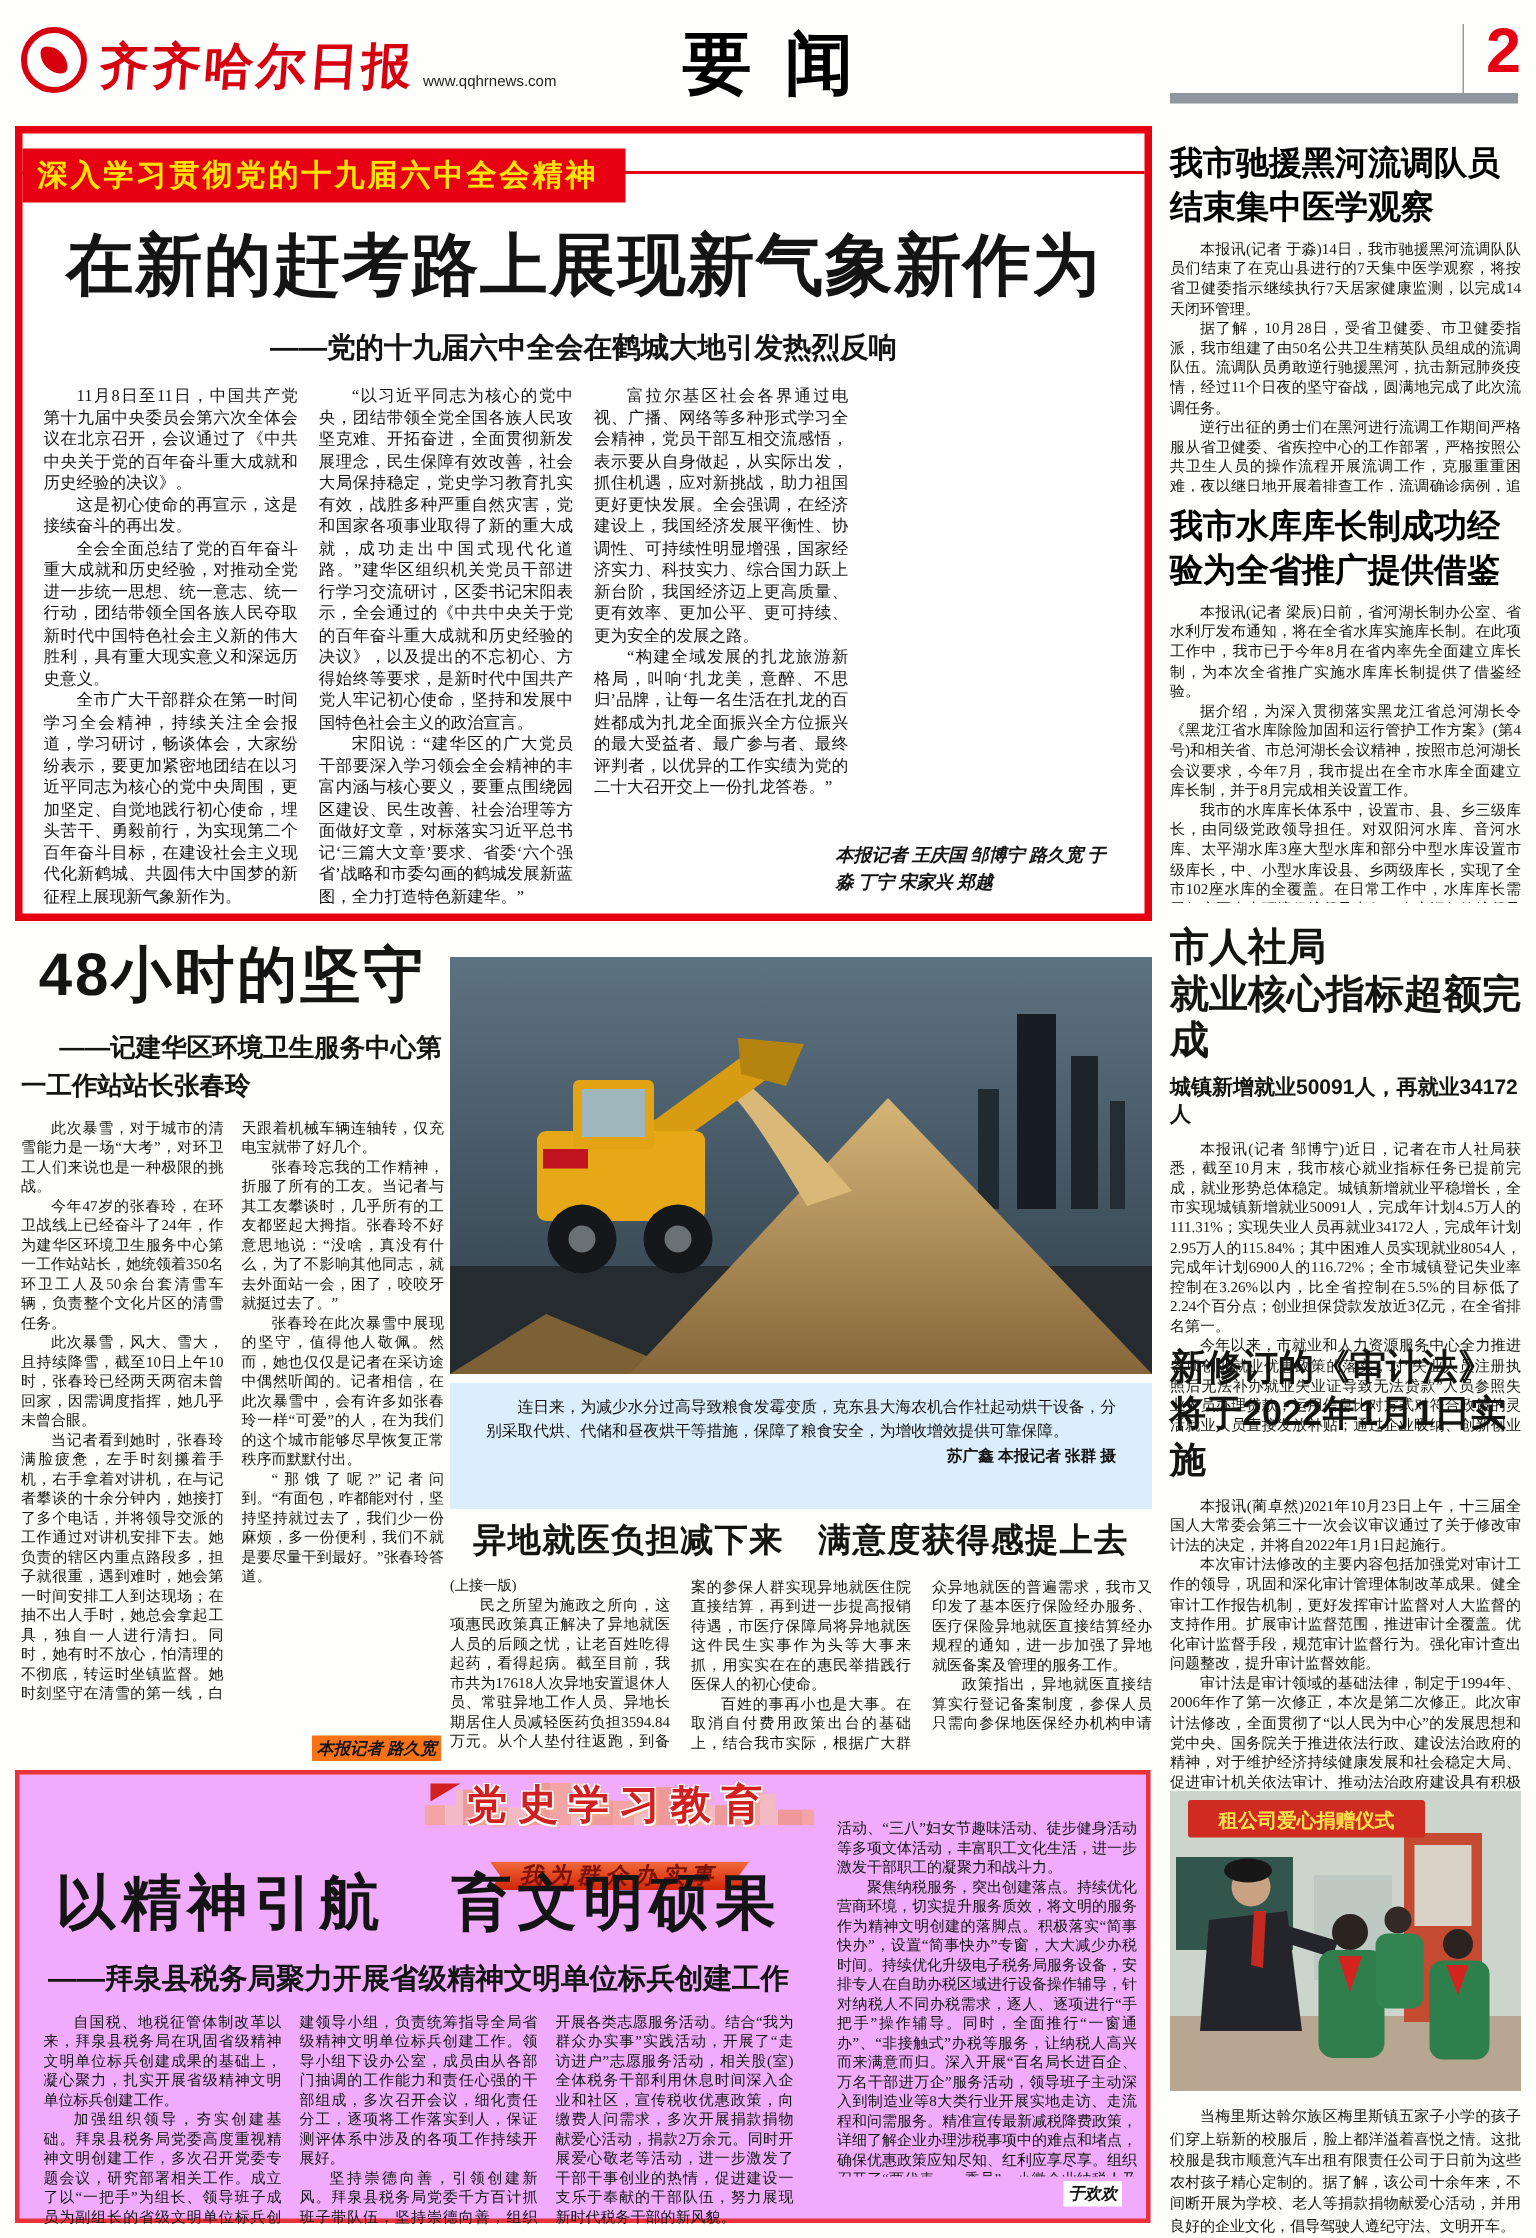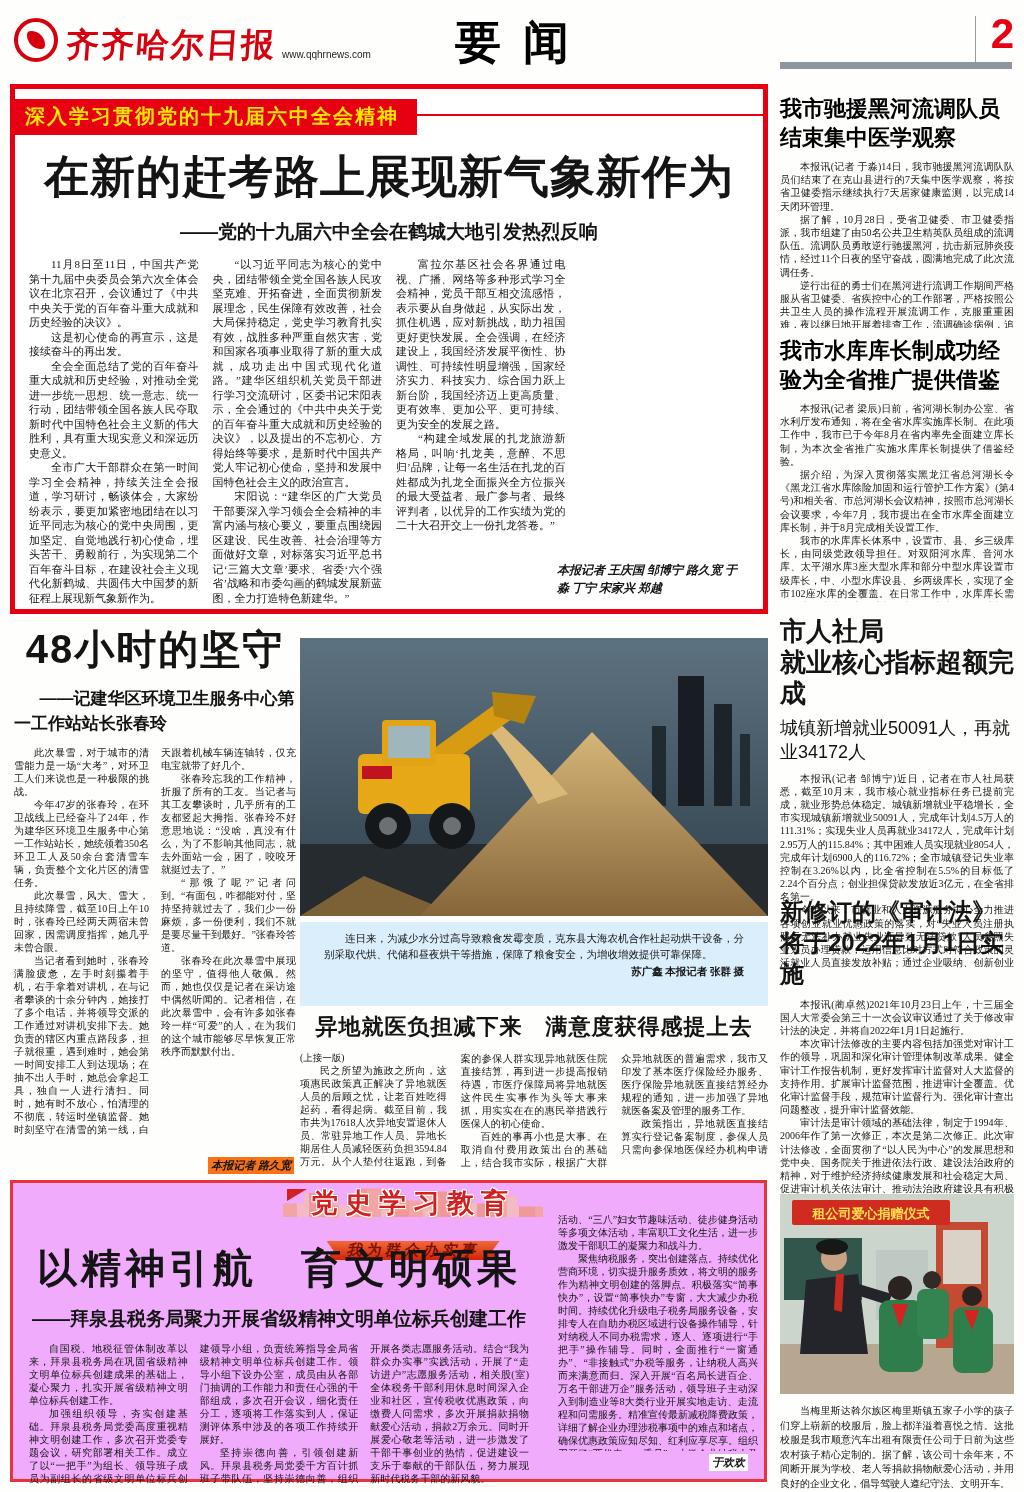--- a/index.html
+++ b/index.html
@@ -43,21 +43,21 @@
   .lead-sub { margin-top:12px; text-align:center; font-size:19px; font-weight:700; }
   .lead-body { margin-top:12px; height:358px; column-count:4; column-gap:14px; column-fill:auto;
                overflow:hidden; font-size:11px; line-height:1.32; }
   .lead-byline { position:absolute; right:18px; bottom:10px; width:190px; font-size:12px;
                  line-height:1.5; background:#fff; padding:2px 2px; }
   
   .side { position:absolute; left:780px; width:234px; }
   .side h2 { font-size:22px; font-weight:900; line-height:1.32; color:#000; }
   .side .side-body { margin-top:8px; font-size:10px; line-height:1.32; overflow:hidden; }
   .side-c-overline, .side-c-headline { font-size:26px; font-weight:900; line-height:1.2; }
-  .side-c-deck { margin-top:6px; font-size:18px; font-weight:400; }
+  .side-c-deck { margin-top:6px; font-size:14px; font-weight:700; }
   .side-d-headline { font-size:24px; font-weight:900; line-height:1.3; }
   
   .feature { position:absolute; left:14px; top:622px; width:282px; height:556px; }
   .feature-headline { text-align:center; font-size:40px; font-weight:900; letter-spacing:2px; }
   .feature-sub { margin-top:10px; font-size:17px; font-weight:700; line-height:1.45; text-indent:1.5em; }
   .feature-body { margin-top:10px; height:396px; column-count:2; column-gap:12px; column-fill:auto;
                   overflow:hidden; font-size:10px; line-height:1.3; }
   .feature-byline { position:absolute; right:2px; bottom:4px; font-size:11px; background:#f97316; padding:1px 3px; }
   
   .grain-figure { position:absolute; left:300px; top:638px; width:468px; }
@@ -214,22 +214,22 @@
 
   <section class="feature">
     <h2 class="feature-headline">48小时的坚守</h2>
     <div class="feature-sub">——记建华区环境卫生服务中心第一工作站站长张春玲</div>
     <div class="feature-body bt">
       <p>此次暴雪，对于城市的清雪能力是一场“大考”，对环卫工人们来说也是一种极限的挑战。</p>
       <p>今年47岁的张春玲，在环卫战线上已经奋斗了24年，作为建华区环境卫生服务中心第一工作站站长，她统领着350名环卫工人及50余台套清雪车辆，负责整个文化片区的清雪任务。</p>
       <p>此次暴雪，风大、雪大，且持续降雪，截至10日上午10时，张春玲已经两天两宿未曾回家，因需调度指挥，她几乎未曾合眼。</p>
       <p>当记者看到她时，张春玲满脸疲惫，左手时刻攥着手机，右手拿着对讲机，在与记者攀谈的十余分钟内，她接打了多个电话，并将领导交派的工作通过对讲机安排下去。她负责的辖区内重点路段多，担子就很重，遇到难时，她会第一时间安排工人到达现场；在抽不出人手时，她总会拿起工具，独自一人进行清扫。同时，她有时不放心，怕清理的不彻底，转运时坐镇监督。她时刻坚守在清雪的第一线，白天跟着机械车辆连轴转，仅充电宝就带了好几个。</p>
       <p>张春玲忘我的工作精神，折服了所有的工友。当记者与其工友攀谈时，几乎所有的工友都竖起大拇指。张春玲不好意思地说：“没啥，真没有什么，为了不影响其他同志，就去外面站一会，困了，咬咬牙就挺过去了。”</p>
+      <p>张春玲在此次暴雪中展现的坚守，值得他人敬佩。然而，她也仅仅是记者在采访途中偶然听闻的。记者相信，在此次暴雪中，会有许多如张春玲一样“可爱”的人，在为我们的这个城市能够尽早恢复正常秩序而默默付出。</p>
       <p>“那饿了呢?”记者问到。“有面包，咋都能对付，坚持坚持就过去了，我们少一份麻烦，多一份便利，我们不就是要尽量干到最好。”张春玲答道。</p>
-      <p>张春玲在此次暴雪中展现的坚守，值得他人敬佩。然而，她也仅仅是记者在采访途中偶然听闻的。记者相信，在此次暴雪中，会有许多如张春玲一样“可爱”的人，在为我们的这个城市能够尽早恢复正常秩序而默默付出。</p>
     </div>
     <div class="feature-byline byline">本报记者 路久宽</div>
   </section>
 
   <figure class="grain-figure">
     <svg width="468" height="278" viewBox="0 0 468 278" role="img">
       <defs>
         <linearGradient id="sky" x1="0" y1="0" x2="0" y2="1">
           <stop offset="0" stop-color="#5d7280"></stop>
             <stop offset="1" stop-color="#303f4b"></stop>

